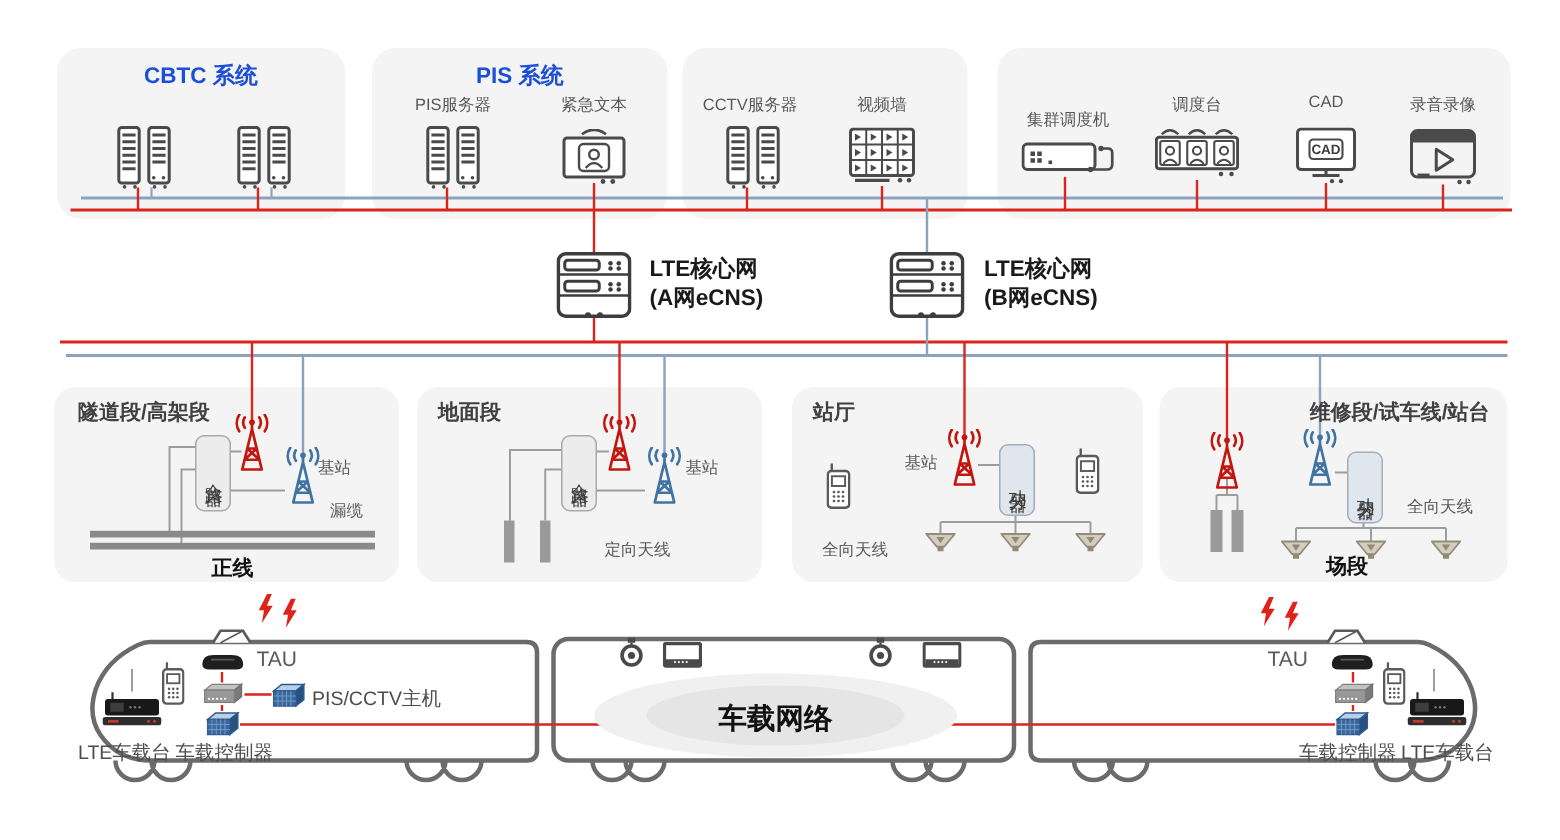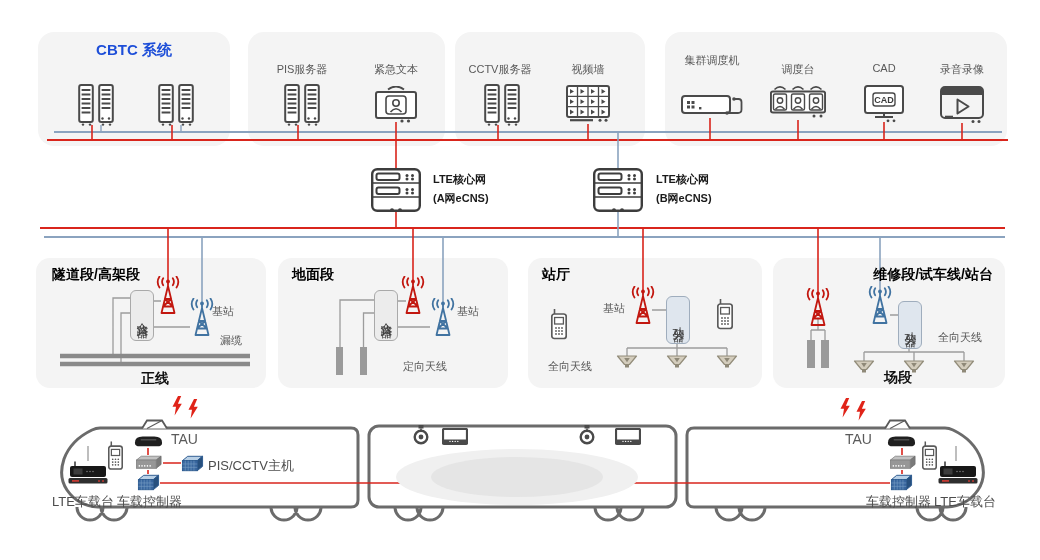--- a/index.html
+++ b/index.html
@@ -5,23 +5,23 @@
   html,body{margin:0;padding:0;background:#fff;}
   .canvas{position:relative;width:1040px;height:560px;background:#ffffff;overflow:hidden;
           font-family:"Liberation Sans","DejaVu Sans",sans-serif;}
   .panel{position:absolute;background:#f4f4f4;border-radius:16px;z-index:1;}
   .spanel{position:absolute;background:#f4f4f4;border-radius:14px;z-index:1;}
   svg.layer{position:absolute;left:0;top:0;z-index:2;}
   .txt{position:absolute;z-index:3;white-space:nowrap;}
   .ttl{font-size:15px;font-weight:bold;color:#1d4ed8;text-align:center;}
   .lbl{font-size:11px;color:#595959;}
   .lblc{text-align:center;}
-  .secttl{font-size:14px;font-weight:bold;color:#000000;}
+  .secttl{font-size:14px;font-weight:bold;color:#404040;}
   .boldlbl{font-size:14px;font-weight:bold;color:#111;text-align:center;}
-  .corelbl{font-size:11px;font-weight:bold;color:#1a1a1a;line-height:19px;}
+  .corelbl{font-size:15px;font-weight:bold;color:#1a1a1a;line-height:19px;}
   .trainlbl{font-size:13px;color:#4d4d4d;}
   .taulbl{font-size:14px;color:#5a5a5a;text-align:right;}
   .netlbl{font-size:19px;font-weight:bold;color:#111;text-align:center;}
   .vbox{position:absolute;z-index:3;background:#ececec;border:1px solid #a9a9a9;border-radius:6px;
         display:flex;align-items:center;justify-content:center;
         writing-mode:vertical-rl;text-orientation:upright;
         font-size:12px;color:#3d3d3d;letter-spacing:2px;}
   .vbox.bluetint{background:#dfe6ee;border-color:#9fadbd;}
 </style>
 </head>
@@ -317,26 +317,27 @@
     <use href="#sym-cam" x="578" y="425" width="18" height="20"></use>
     <use href="#sym-disp" x="615" y="428" width="26" height="18"></use>
 
     <use href="#sym-bolt" x="171" y="396" width="12" height="20" style="color:#e02318"></use>
     <use href="#sym-bolt" x="187" y="399" width="12" height="20" style="color:#e02318"></use>
     <use href="#sym-bolt" x="839" y="398" width="12" height="20" style="color:#e02318"></use>
     <use href="#sym-bolt" x="855" y="401" width="12" height="20" style="color:#e02318"></use>
   </svg>
 
   <div class="txt ttl" style="left:38px;top:41px;width:192px">CBTC 系统</div>
+  <div class="txt ttl" style="left:248px;top:41px;width:197px">PIS 系统</div>
 
   <div class="txt lbl lblc" style="left:262px;top:62px;width:80px">PIS服务器</div>
   <div class="txt lbl lblc" style="left:356px;top:62px;width:80px">紧急文本</div>
   <div class="txt lbl lblc" style="left:456px;top:62px;width:88px">CCTV服务器</div>
   <div class="txt lbl lblc" style="left:548px;top:62px;width:80px">视频墙</div>
-  <div class="txt lbl lblc" style="left:670px;top:53px;width:84px">集群调度机</div>
+  <div class="txt lbl lblc" style="left:670px;top:72px;width:84px">集群调度机</div>
   <div class="txt lbl lblc" style="left:756px;top:62px;width:84px">调度台</div>
   <div class="txt lbl lblc" style="left:854px;top:62px;width:60px">CAD</div>
   <div class="txt lbl lblc" style="left:920px;top:62px;width:84px">录音录像</div>
 
   <div class="txt corelbl" style="left:433px;top:170px">
     <span>LTE核心网</span><br>
     <span>(A网eCNS)</span>
   </div>
   <div class="txt corelbl" style="left:656px;top:170px">
     <span>LTE核心网</span><br>
@@ -360,17 +361,18 @@
   <div class="txt lbl" style="left:403px;top:359px">定向天线</div>
   <div class="txt lbl" style="left:603px;top:301px">基站</div>
   <div class="txt lbl" style="left:548px;top:359px">全向天线</div>
   <div class="txt lbl" style="left:938px;top:330px">全向天线</div>
   <div class="txt boldlbl" style="left:873px;top:369px;width:50px">场段</div>
 
   <div class="txt taulbl" style="left:171px;top:431px">TAU</div>
   <div class="txt trainlbl" style="left:208px;top:457px">PIS/CCTV主机</div>
   <div class="txt trainlbl" style="left:117px;top:493px">车载控制器</div>
   <div class="txt trainlbl" style="left:52px;top:493px">LTE车载台</div>
+  <div class="txt netlbl" style="left:452px;top:466px;width:130px">车载网络</div>
   <div class="txt taulbl" style="left:845px;top:431px">TAU</div>
   <div class="txt trainlbl" style="left:866px;top:493px">车载控制器</div>
   <div class="txt trainlbl" style="left:934px;top:493px">LTE车载台</div>
 
 </div>
 
 </body></html>

